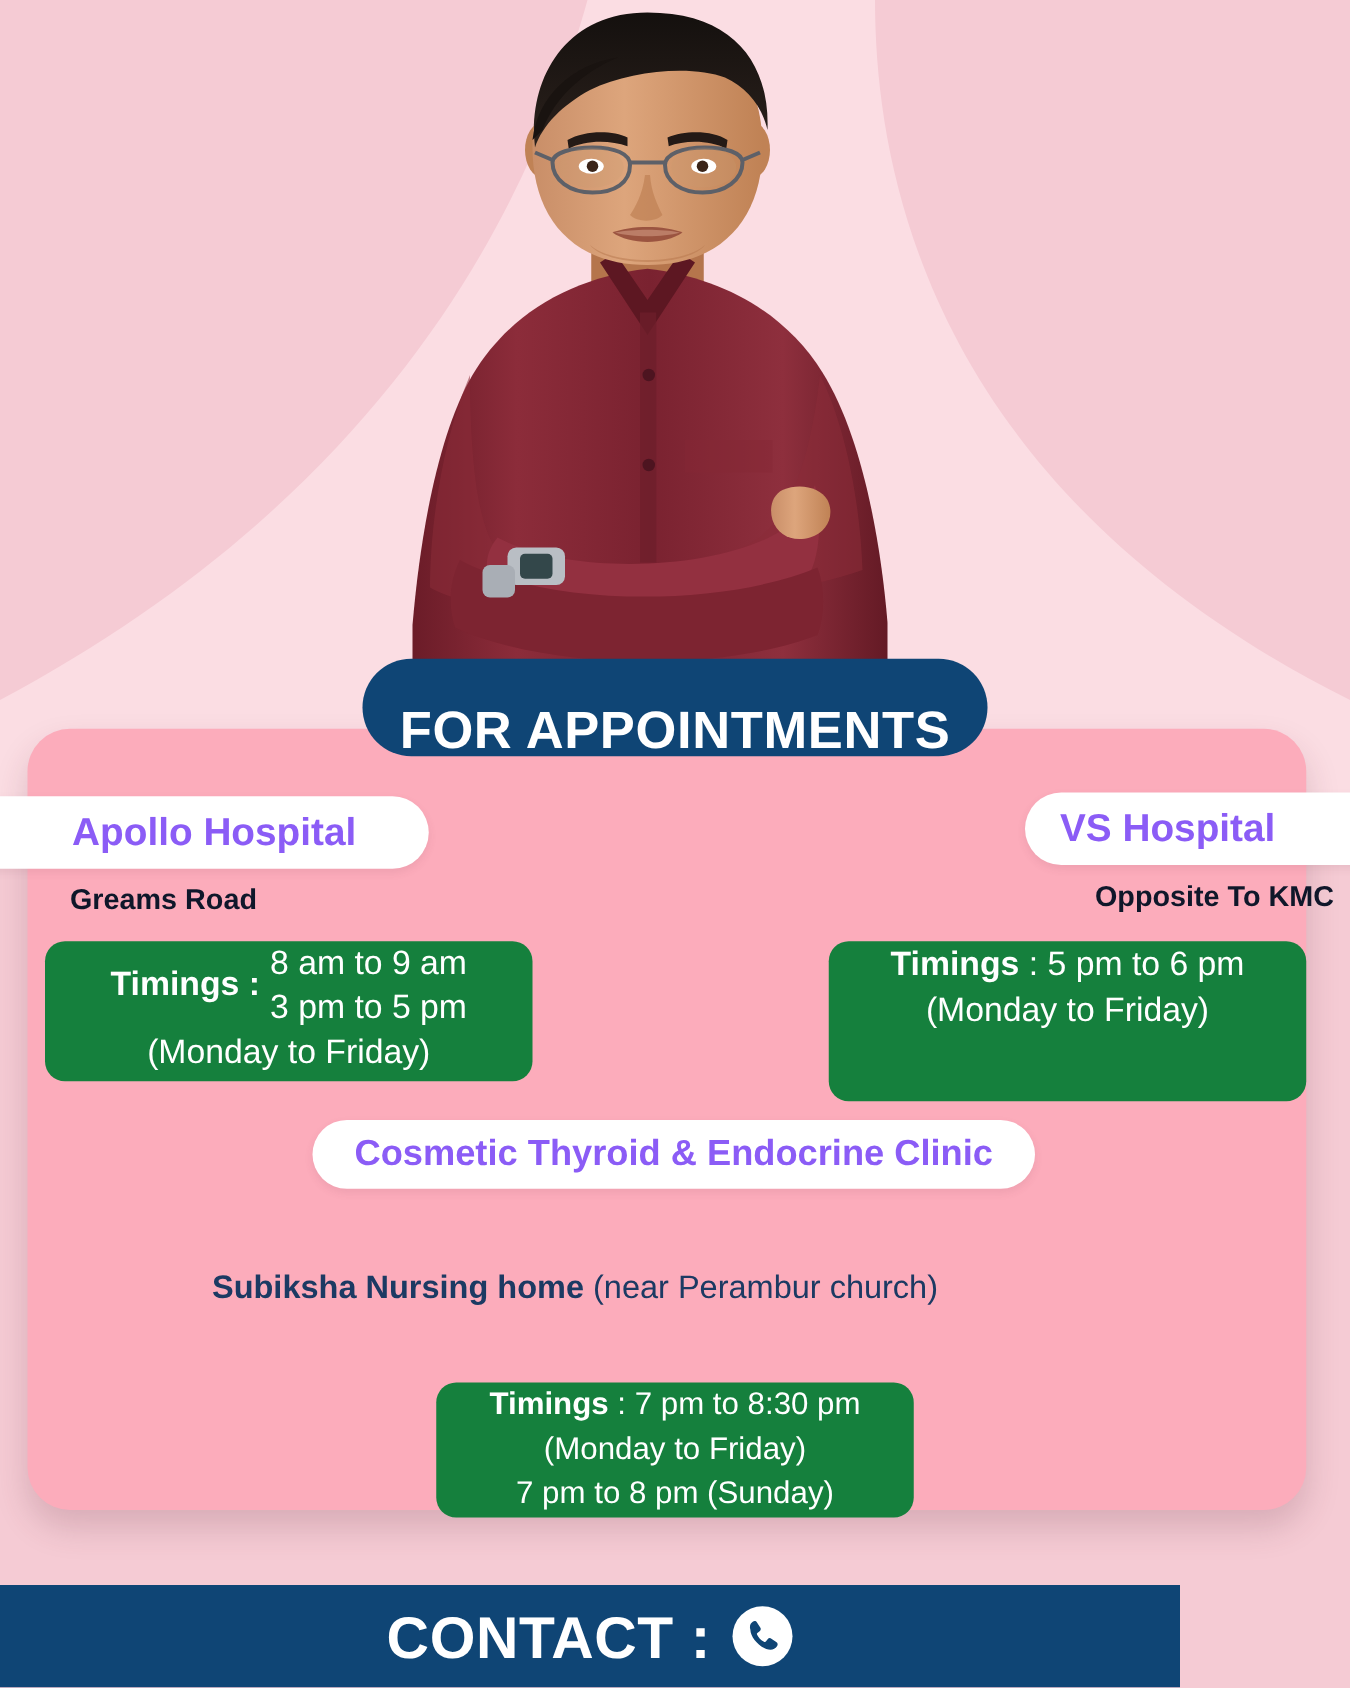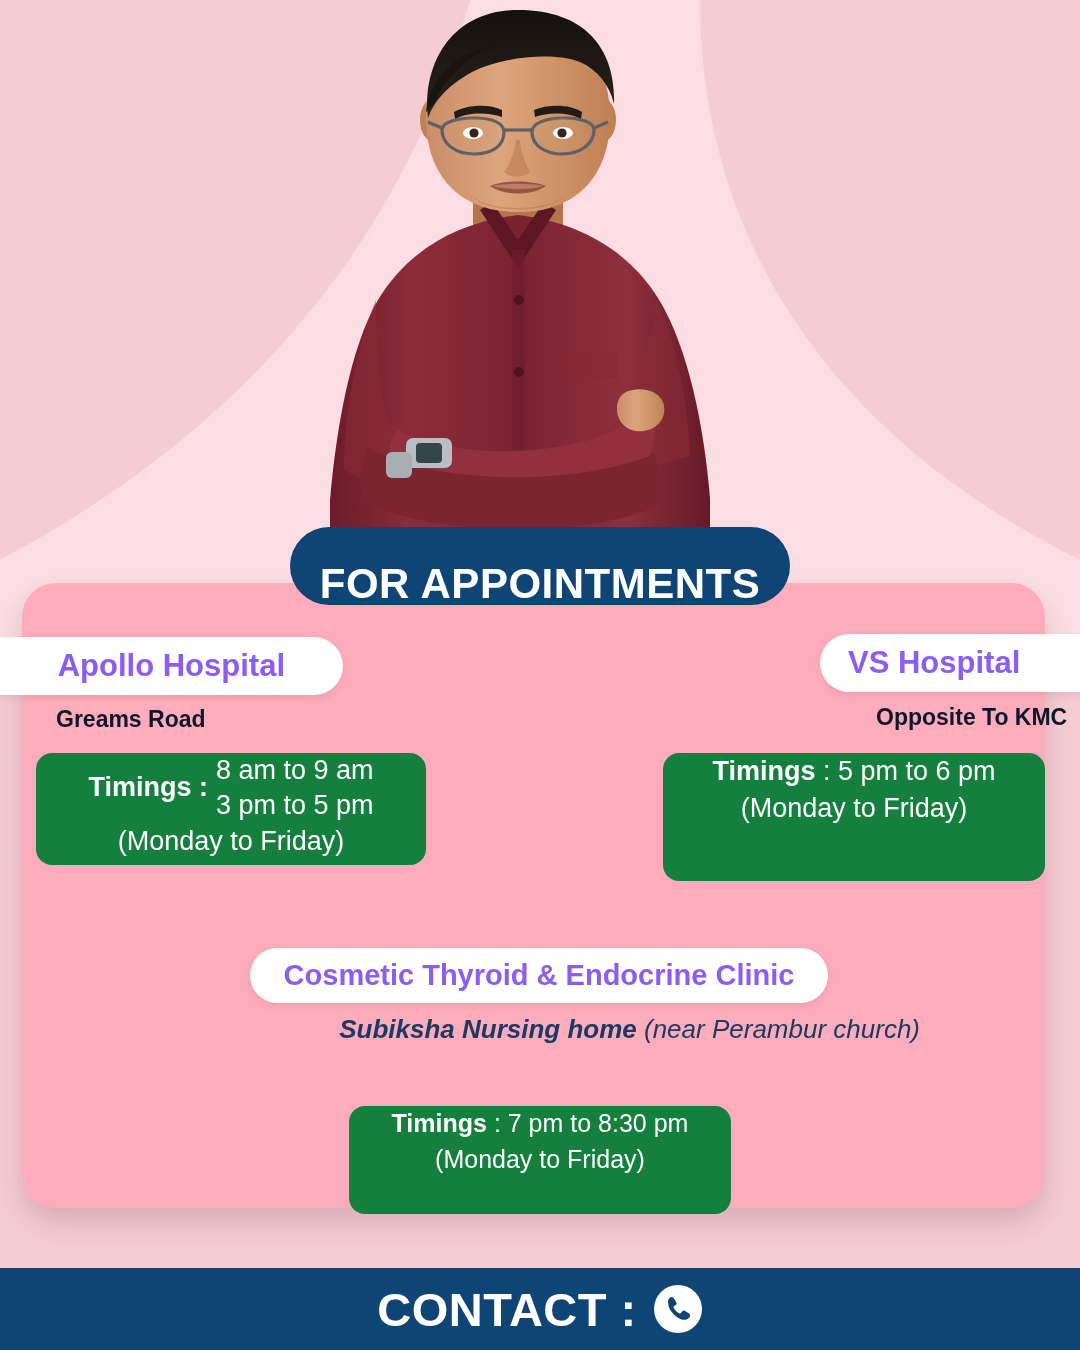--- a/index.html
+++ b/index.html
@@ -83,21 +83,21 @@
   #pill-vs {
     left:820px; top:634px;
     width:330px; height:58px;
     border-radius:29px;
     justify-content:flex-start;
     padding-left:28px;
   }
   #pill-vs .pill-label { font-size:31px; }
 
   #pill-clinic {
-    left:250px; top:948px;
+    left:250px; top:896px;
     width:578px; height:55px;
     border-radius:28px;
     justify-content:center;
   }
   #pill-clinic .pill-label { font-size:29px; }
 
   
   .sub-loc {
     position:absolute;
     color:#0f172a;
@@ -105,26 +105,25 @@
     font-weight:bold;
     z-index:5;
     white-space:nowrap;
   }
   #sub-apollo { left:56px; top:706px; }
   #sub-vs { left:876px; top:704px; }
 
   #sub-clinic {
     position:absolute;
     left:0; top:1014px; width:920px;
-    text-align:right;
+    text-align:center;
     z-index:5;
     color:#1c3a63;
     font-size:26px;
     white-space:nowrap;
-    font-style:italic;
   }
   #sub-clinic .bold { font-weight:bold; }
   #sub-clinic .reg { font-weight:normal; }
 
   
   .tbox {
     position:absolute;
     background:#15803d;
     border-radius:16px;
     color:#ffffff;
@@ -167,21 +166,21 @@
     width:382px; height:108px;
     font-size:25px;
     margin-top:44px;
   }
   #tbox-clinic .tline { line-height:1.42; }
 
   
   #contact-bar {
     position:absolute;
     left:0; top:1268px;
-    width:1080px; height:82px;
+    width:944px; height:82px;
     background:#0f4575;
     display:flex; align-items:center; justify-content:center;
     gap:16px;
     z-index:8;
   }
   #contact-bar .c-text {
     color:#ffffff;
     font-size:47px;
     font-weight:bold;
     letter-spacing:0.5px;
@@ -347,20 +346,21 @@
 <div id="sub-clinic">
   <span class="bold">Subiksha Nursing home</span>
   <span class="reg">(near Perambur church)</span>
 </div>
 
 <div class="tbox" id="tbox-clinic">
   <div class="tline">
     <span class="tlabel">Timings</span><span> : 7 pm to 8:30 pm</span>
   </div>
   <div class="tline">(Monday to Friday)</div>
+  <div class="tline">7 pm to 8 pm (Sunday)</div>
 </div>
 
 <div id="contact-bar">
   <span class="c-text">CONTACT :</span>
   <svg id="phone-icon" width="50" height="50" viewBox="0 0 50 50">
     <circle cx="25" cy="25" r="24" fill="#ffffff"></circle>
     <path d="M17.2,13.4c1.3-0.9,2.6-0.6,3.4,0.6l2.6,3.9c0.7,1.1,0.5,2.2-0.5,3l-1.8,1.4
              c-0.4,0.3-0.5,0.7-0.3,1.2c0.9,2.3,3.6,5,5.9,6c0.5,0.2,0.9,0.1,1.2-0.3l1.4-1.8
              c0.8-1,1.9-1.2,3-0.5l3.9,2.6c1.2,0.8,1.5,2.1,0.6,3.4c-1.2,1.7-3.1,2.9-5.2,2.9
              c-6.8,0-16.1-9.3-16.1-16.1C14.3,16.5,15.5,14.6,17.2,13.4z" fill="#0f4575"></path>

